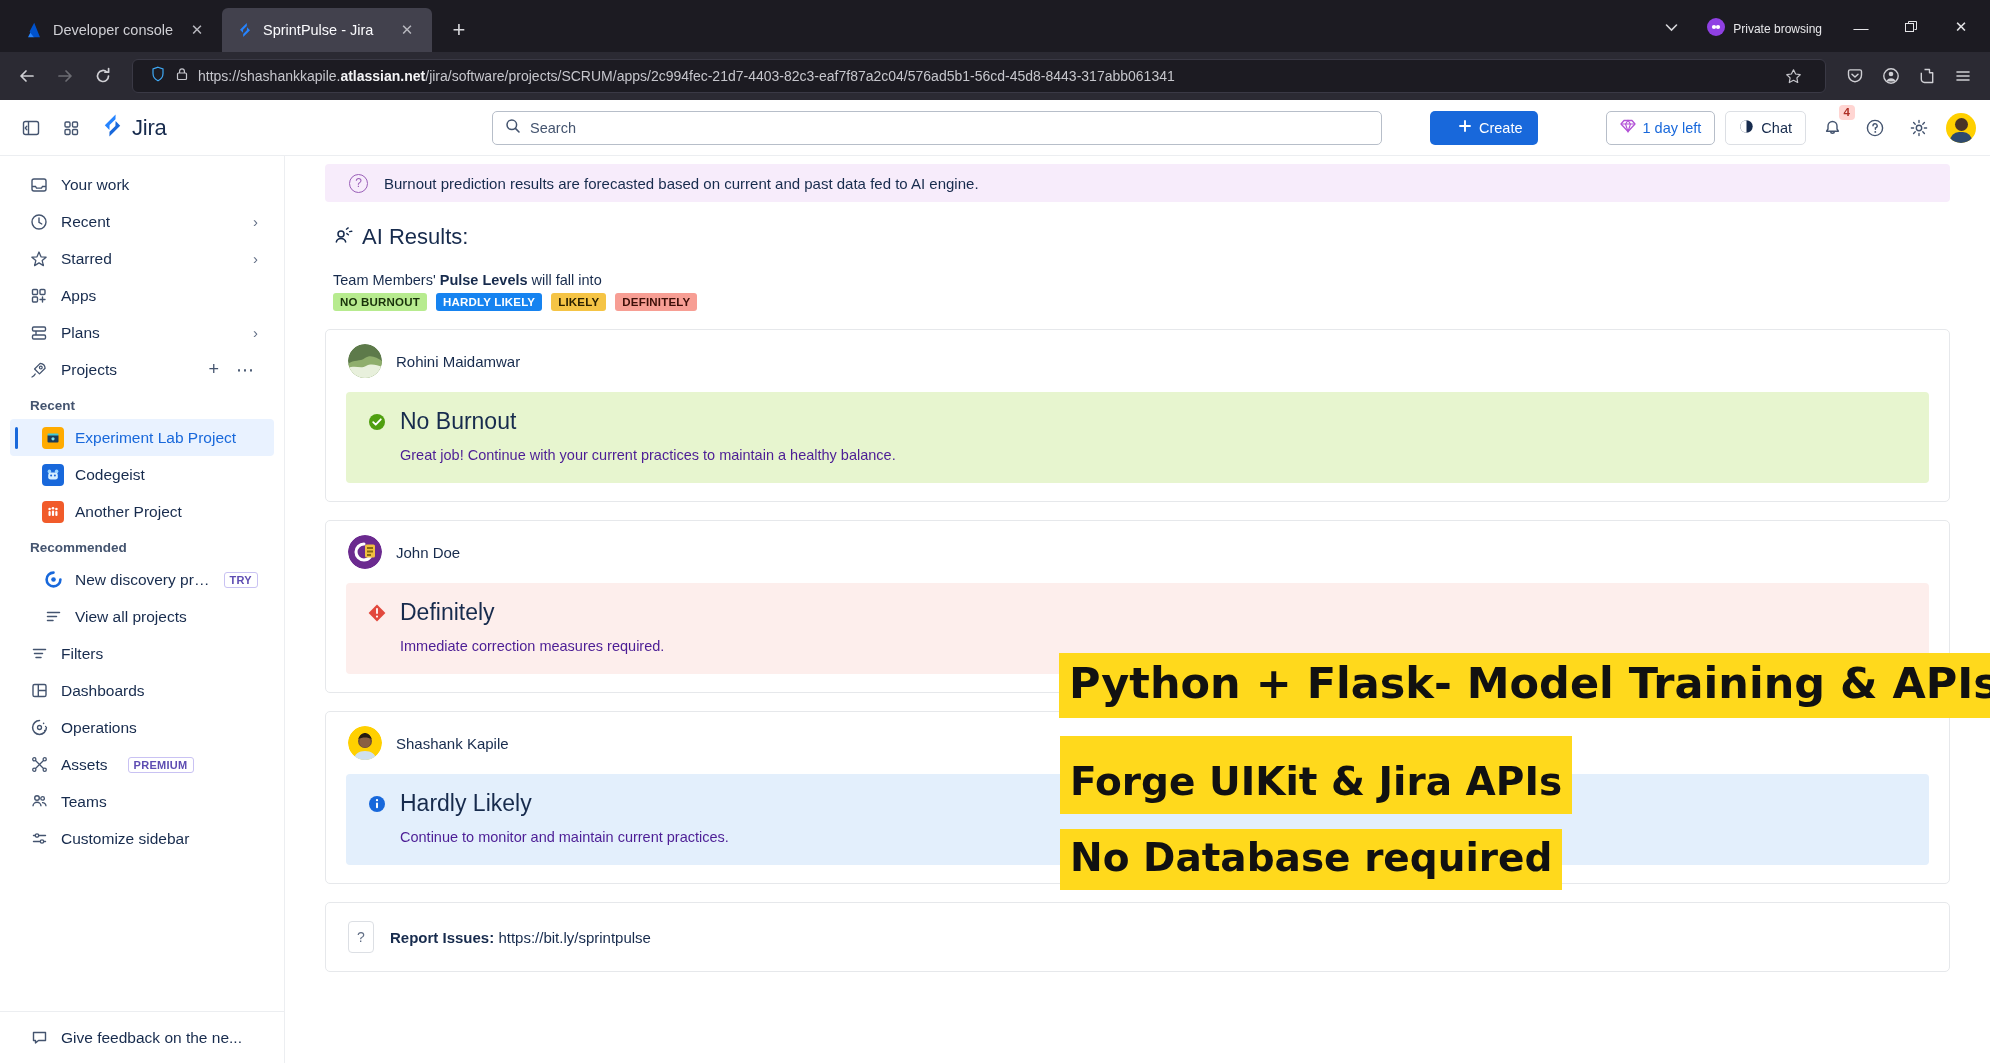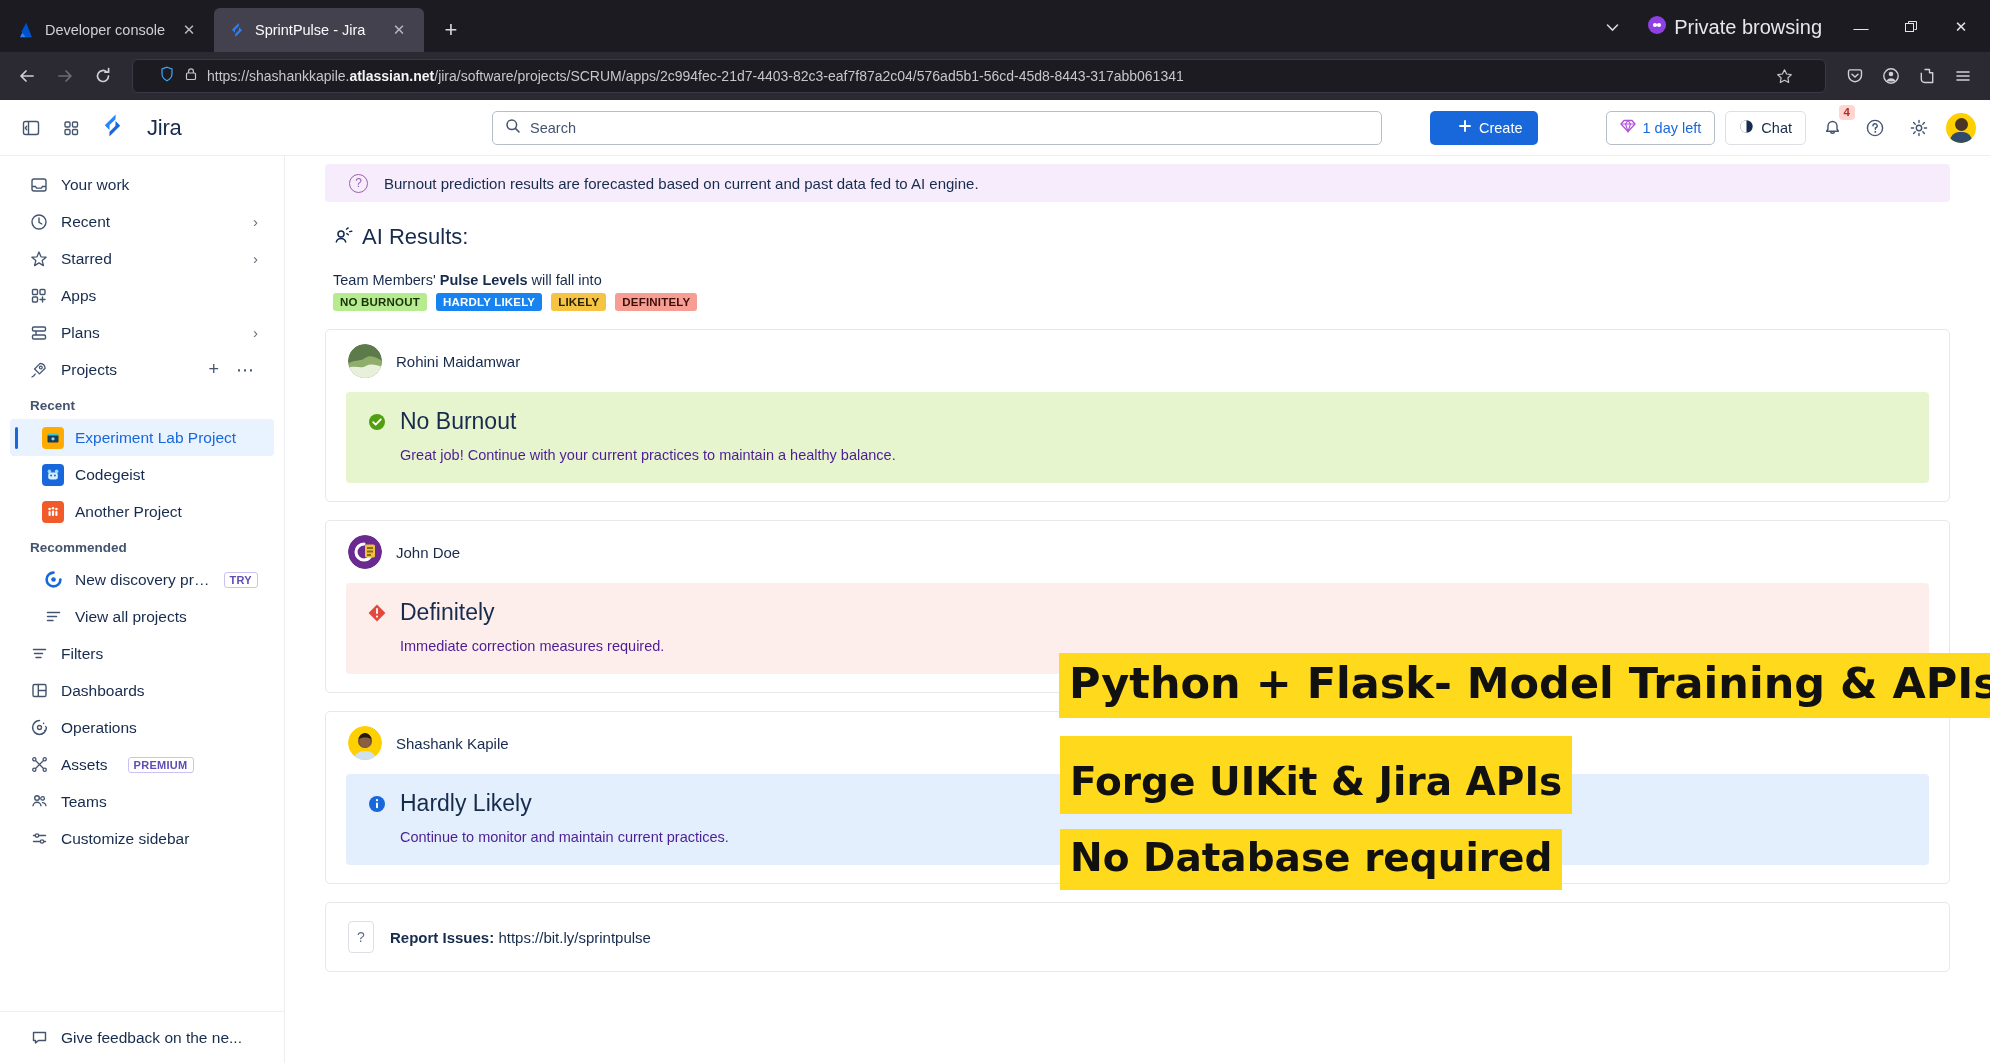--- a/index.html
+++ b/index.html
@@ -9,71 +9,71 @@
     overflow: hidden;
     font-family: "Liberation Sans", sans-serif;
     background: #1c1b22;
   }
 
   
   .browser { width: 1990px; height: 1063px; display: flex; flex-direction: column; background:#1c1b22; }
 
   .tabstrip {
     height: 52px; background: #1c1b22; display: flex; align-items: flex-end;
-    padding-left: 4px; position: relative; flex: 0 0 52px;
+    padding-left: 12px; position: relative; flex: 0 0 52px;
   }
   .tab {
     height: 44px; display: flex; align-items: center; gap: 10px;
     padding: 0 14px; border-radius: 6px 6px 0 0; min-width: 210px; max-width: 260px;
     color: #cfcfd4; font-size: 14.5px; position: relative;
   }
   .tab.active { background: #42414d; color: #fbfbfe; }
   .tab .tab-title { flex: 1; white-space: nowrap; overflow: hidden; text-overflow: ellipsis; }
   .tab .tab-close { width: 22px; height: 22px; display:flex; align-items:center; justify-content:center;
                     color:#b8b8bf; font-size:15px; border-radius:4px; }
   .tab-favicon { width:17px; height:17px; flex:0 0 17px; display:flex; align-items:center; justify-content:center;}
   .newtab { width: 34px; height: 34px; margin: 0 0 5px 10px; display:flex; align-items:center;
             justify-content:center; color:#d7d7db; font-size:22px; border-radius:5px; }
 
   .win-right { margin-left: auto; display: flex; align-items: center; gap: 4px; padding: 0 6px 8px 0; }
   .chev-down { width:40px; height:34px; display:flex; align-items:center; justify-content:center; color:#d7d7db; }
-  .private-pill { display:flex; align-items:flex-start; gap:8px; color:#e7e7ea; font-size:20px; padding:0 12px; }
+  .private-pill { display:flex; align-items:flex-end; gap:8px; color:#e7e7ea; font-size:12px; padding:0 12px; }
   .mask-icon { width:18px; height:18px; border-radius:50%; background:#8f40e3; display:flex;
                align-items:center; justify-content:center; }
   .win-btn { width:46px; height:34px; display:flex; align-items:center; justify-content:center;
              color:#e5e5e8; font-size:15px; }
 
   .navbar {
     height: 48px; background:#2b2a33; display:flex; align-items:center; gap:4px;
     padding: 0 10px; flex: 0 0 48px;
   }
   .nav-btn { width:34px; height:34px; display:flex; align-items:center; justify-content:center;
              color:#b6b6bd; border-radius:5px; }
   .nav-btn.fwd { color:#6c6c73; }
   .urlbar {
     flex:1; height:34px; background:#1c1b22; border-radius:6px; display:flex; align-items:center;
-    gap:9px; padding: 0 26px; margin: 0 8px; border: 1px solid #3a3945; justify-content: space-between;
+    gap:9px; padding: 0 17px; margin: 0 8px; border: 1px solid #3a3945; justify-content: space-between;
   }
   .urlbar .url-text { color:#c6c6cc; font-size:14px; white-space:nowrap; overflow:hidden; }
   .urlbar .url-text b { color:#f4f4f6; font-weight:700; }
   .star-btn { width:30px; height:30px; display:flex; align-items:center; justify-content:center; color:#c6c6cc; }
   .nav-right { display:flex; align-items:center; gap:2px; }
   .nav-right .nav-btn { color:#cfcfd4; }
 
   
   .app { flex:1; background:#ffffff; display:flex; flex-direction:column; overflow:hidden; position:relative; }
 
   .jira-header {
     height: 56px; flex: 0 0 56px; background:#ffffff; border-bottom:1px solid #eceef1;
     display:flex; align-items:center; padding: 0 14px; gap: 6px; position:relative; z-index:5;
   }
   .hdr-icon-btn { width:34px; height:34px; border-radius:5px; display:flex; align-items:center;
                   justify-content:center; color:#44546f; }
   .jira-logo { display:flex; align-items:center; gap:7px; margin-left:6px; }
-  .jira-word { font-size:22px; color:#172b4d; letter-spacing:-0.2px;margin-left:15px; }
+  .jira-word { font-size:22px; color:#172b4d; letter-spacing:-0.2px; }
 
   .search-wrap { position:absolute; left:492px; width:890px; }
   .search-box {
     height:34px; border:1px solid #b7bec9; border-radius:5px; display:flex; align-items:center;
     gap:9px; padding:0 12px; background:#fff;
   }
   .search-box .ph { color:#44546f; font-size:14.5px; }
 
   .hdr-right { margin-left:auto; display:flex; align-items:center; gap:10px; }
   .create-btn {

